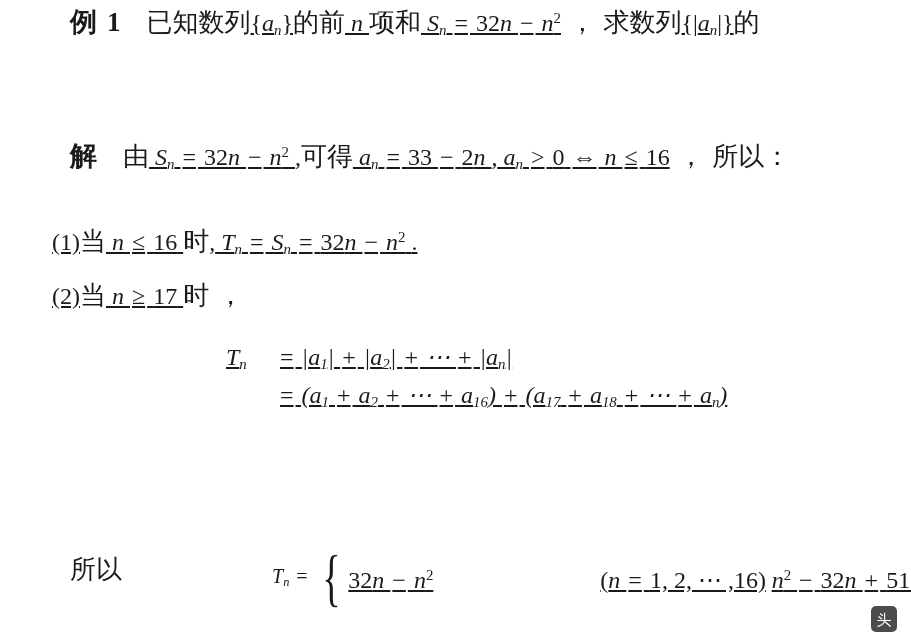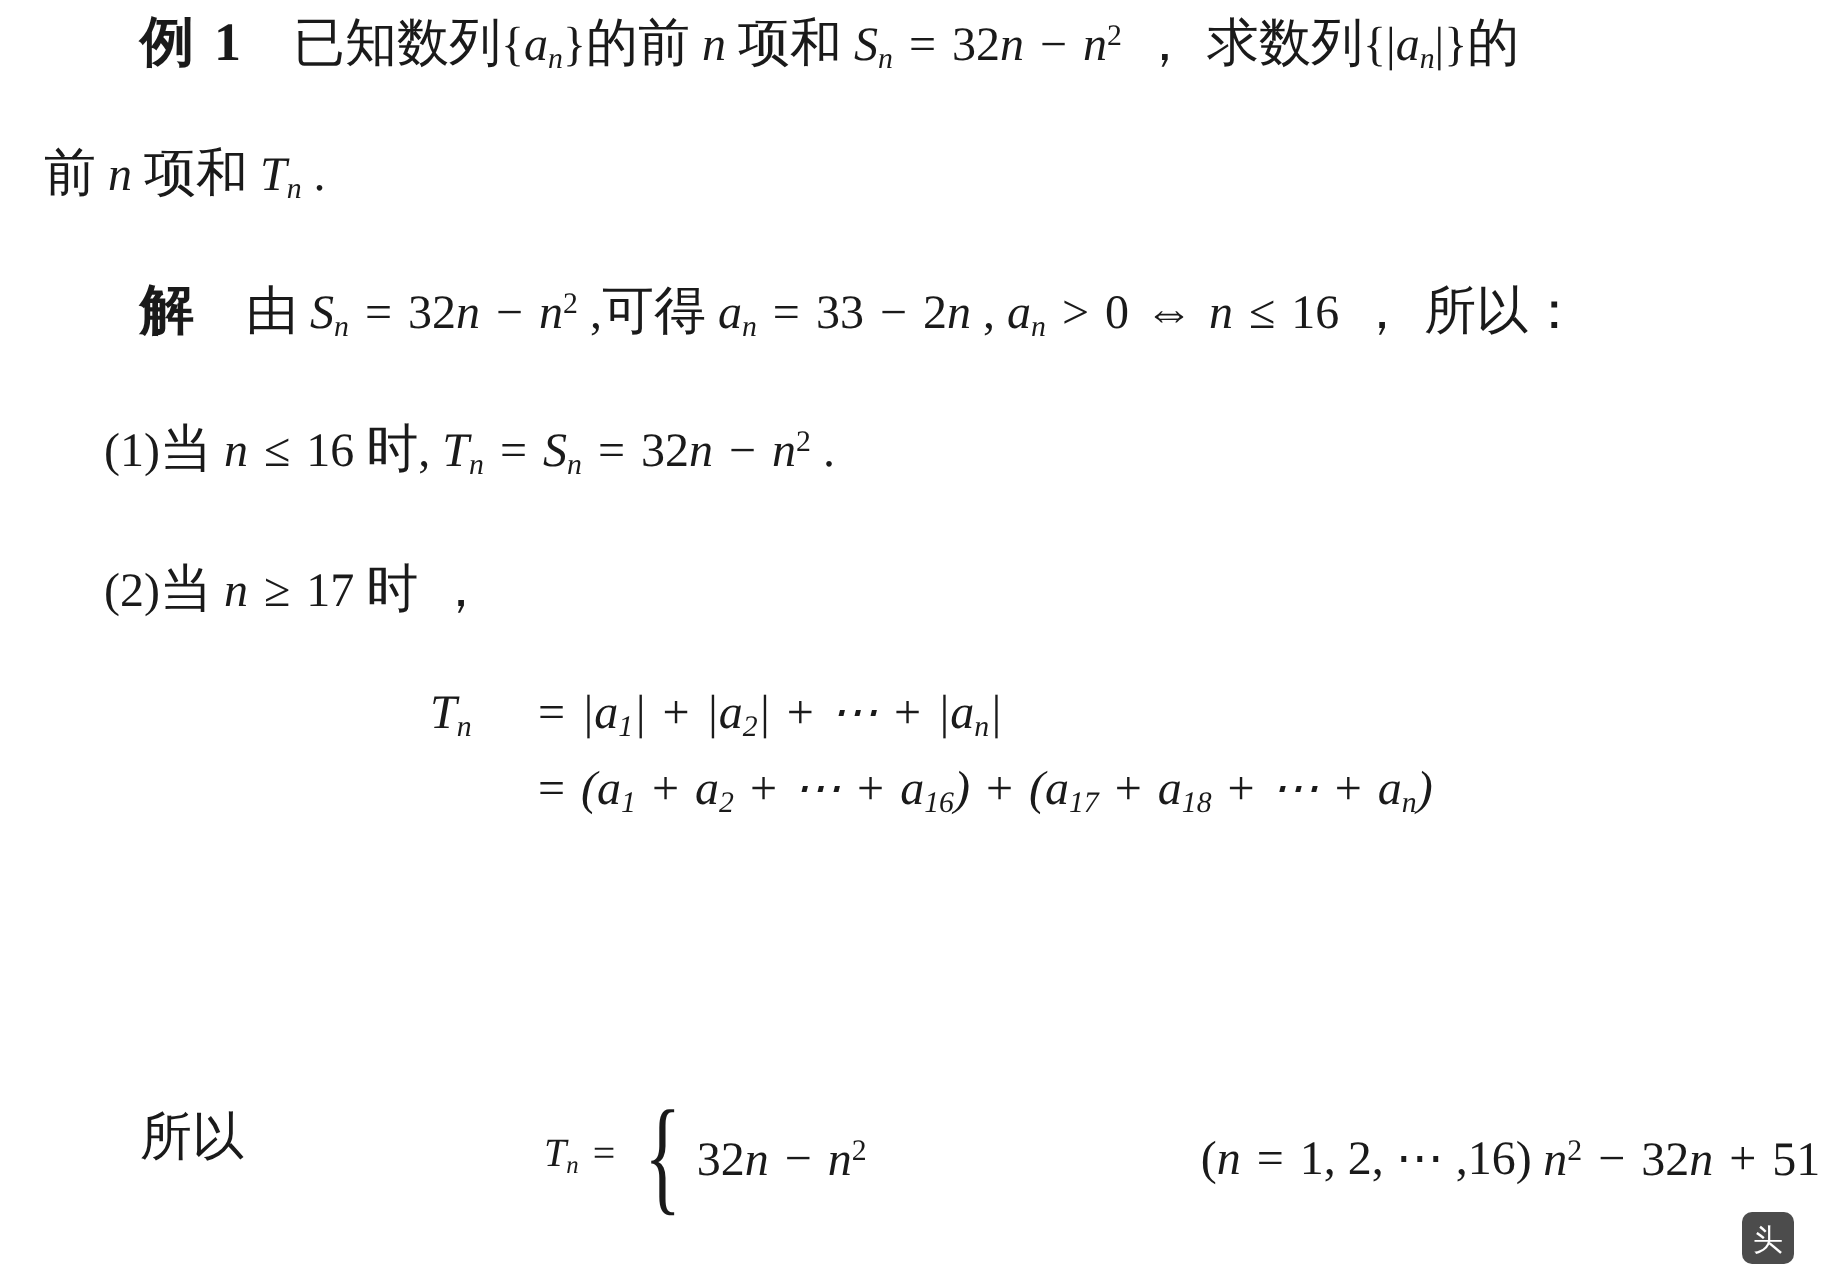--- a/index.html
+++ b/index.html
@@ -31,20 +31,21 @@
     line-height: 1;
   }
   .cn {
     font-family: "DejaVu Serif", "Liberation Serif", serif;
     font-size: 26px;
   }
   .math {
     font-family: "Liberation Serif", serif;
     font-style: italic;
     font-size: 24px;
+    text-decoration: underline;
   }
   .up {
     font-style: normal;
   }
   .sub {
     font-size: 0.62em;
     vertical-align: -0.28em;
     font-style: italic;
   }
   .sup {
@@ -62,27 +63,27 @@
 
   
   #l1 { left: 70px; top: 8px; }
   #l1 .ex { font-size: 27px; font-weight: bold; font-family: "DejaVu Serif", serif; }
   #l1 .num1 { font-size: 27px; font-weight: bold; font-family: "Liberation Serif", serif; padding-left: 10px; }
   #l1 .t { padding-left: 26px; font-family: Liberation Serif, serif; }
 
   #l2 { left: 22px; top: 74px; }
   #l3 { left: 70px; top: 142px; text-align: right; }
   #l3 .jie { font-weight: bold; font-size: 27px; font-family: "DejaVu Serif", serif; }
-  #l4 { left: 52px; top: 212px; }
+  #l4 { left: 52px; top: 228px; }
   #l5 { left: 52px; top: 282px; }
 
   
   .deriv {
     position: absolute;
-    left: 215px;
+    left: 226px;
     top: 338px;
     font-size: 23px;
     line-height: 38px;
   }
   .deriv .row { white-space: nowrap; height: 38px; }
   .deriv .eqcol { display: inline-block; width: 52px; }
   .deriv .eqcol.first { width: 52px; }
 
   
   #final-label { left: 70px; top: 556px; }
@@ -145,23 +146,20 @@
 </style>
 </head>
 <body>
 
 <div class="page">
 
   <div class="line" id="l1">
     <span class="ex cn">例</span><span class="num1">1</span><span class="cn t">已知数列</span><span class="math"><span class="brace-set">{</span><span class="up" style="font-style:italic;">a</span><span class="sub">n</span><span class="brace-set">}</span></span><span class="cn">的前</span><span class="math"> n </span><span class="cn">项和</span><span class="math"> S<span class="sub">n</span> <span class="op">=</span> <span class="up">32</span>n <span class="op">−</span> n<span class="sup">2</span></span><span class="cn">  ，  求数列</span><span class="math"><span class="brace-set">{|</span>a<span class="sub">n</span><span class="brace-set">|}</span></span><span class="cn">的</span>
   </div>
 
-  <div class="line" id="l2">
-    <span class="cn">前</span><span class="math"> n </span><span class="cn">项和</span><span class="math"> T<span class="sub">n</span> <span class="up">.</span></span>
-  </div>
 
   <div class="line" id="l3">
     <span class="jie cn">解</span><span class="cn" style="padding-left:26px;">由</span><span class="math"> S<span class="sub">n</span> <span class="op">=</span> <span class="up">32</span>n <span class="op">−</span> n<span class="sup">2</span> <span class="up">,</span></span><span class="cn">可得</span><span class="math"> a<span class="sub">n</span> <span class="op">=</span> <span class="up">33</span> <span class="op">−</span> <span class="up">2</span>n <span class="up">,</span> a<span class="sub">n</span> <span class="op">&gt;</span> <span class="up">0</span> <span class="op">⇔</span> n <span class="op">≤</span> <span class="up">16</span></span><span class="cn"> ，   所以：</span>
   </div>
 
   <div class="line" id="l4">
     <span class="math up">(1)</span><span class="cn">当</span><span class="math"> n <span class="op">≤</span> <span class="up">16</span> </span><span class="cn">时</span><span class="math"><span class="up">,</span> T<span class="sub">n</span> <span class="op">=</span> S<span class="sub">n</span> <span class="op">=</span> <span class="up">32</span>n <span class="op">−</span> n<span class="sup">2</span> <span class="up">.</span></span>
   </div>
 
   <div class="line" id="l5">

